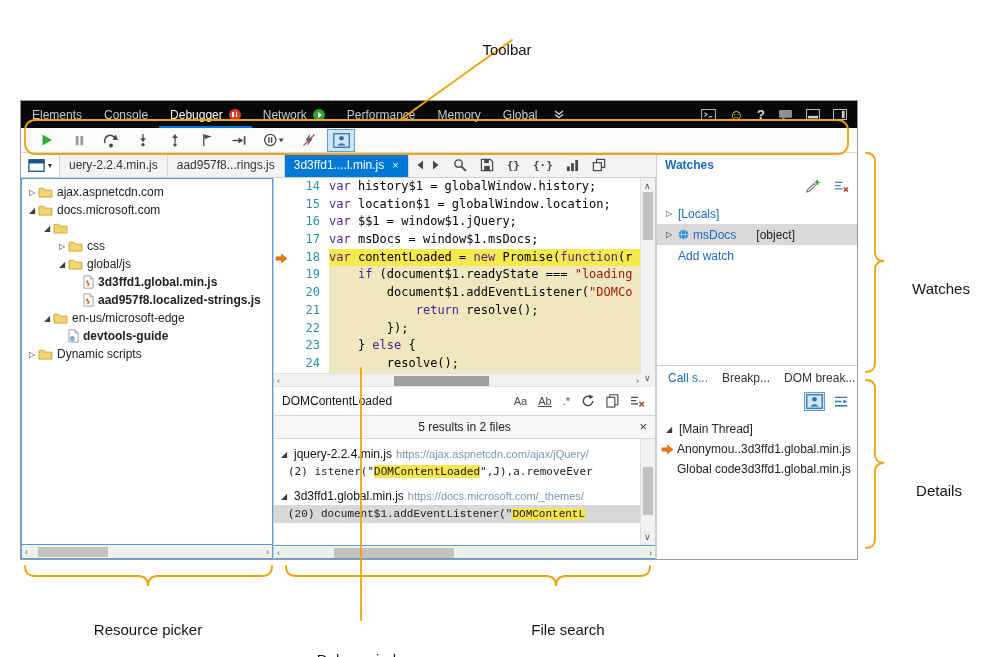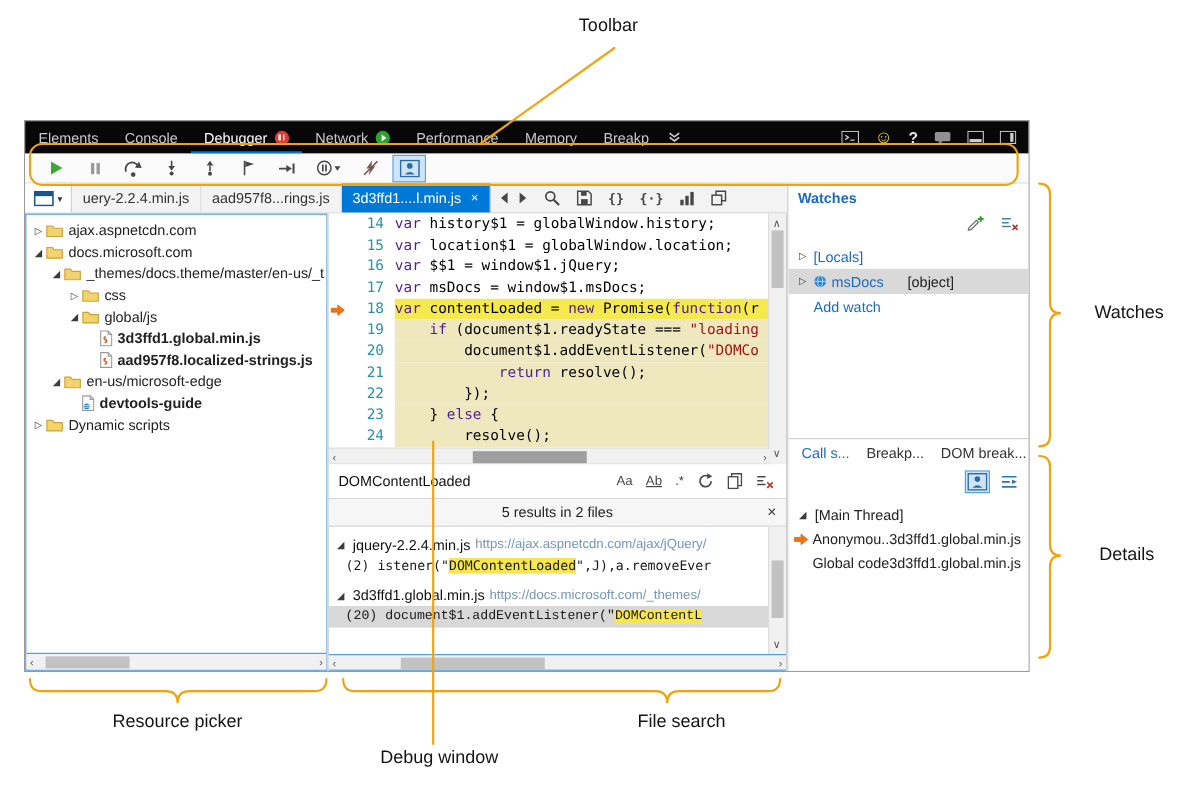--- a/index.html
+++ b/index.html
@@ -1,20 +1,20 @@
 <!DOCTYPE html>
 <html><head>
 <meta charset="utf-8">
 <style>
   html,body{margin:0;padding:0;width:990px;height:657px;overflow:hidden;background:#fff;}
   .frame{position:relative;width:990px;height:657px;background:#fff;overflow:hidden;
          font-family:"Liberation Sans",sans-serif;}
   
   .overlay{position:absolute;left:0;top:0;z-index:55;pointer-events:none;}
-  .ann{position:absolute;font-size:15px;color:#141414;z-index:60;text-align:center;}
+  .ann{position:absolute;font-size:15px;color:#141414;z-index:60;text-align:center;margin-top:28px;}
   
   .window{position:absolute;left:20px;top:100px;width:836px;height:458px;background:#fff;
           border:1px solid #9a9a9a;z-index:10;font-size:12px;color:#222;}
   
   .topbar{position:absolute;left:0;top:0;width:100%;height:27px;background:#070707;
           display:flex;align-items:stretch;}
   .tb-tabs{display:flex;align-items:stretch;}
   .tb-tab{display:flex;align-items:center;gap:6px;padding:0 11px;font-size:12px;color:#c9c9c9;white-space:nowrap;}
   .tb-tab.active{color:#fff;box-shadow:inset 0 -2px 0 #0078d7;justify-content:space-between;}
   .badge{width:12px;height:12px;border-radius:50%;display:inline-flex;align-items:center;justify-content:center;}
@@ -156,21 +156,21 @@
               <i></i>
             </span>
           </div>
           <div class="tb-tab">
             <span>Performance</span>
           </div>
           <div class="tb-tab">
             <span>Memory</span>
           </div>
           <div class="tb-tab">
-            <span>Breakp</span>
+            <span>Global</span>
           </div>
         </div>
       <span class="tb-chevron icon">
           <svg viewBox="0 0 10 9" width="10" height="9">
             <path d="M1 1 L5 4 L9 1" fill="none" stroke="#cfcfcf" stroke-width="1.4"></path>
             <path d="M1 4.5 L5 7.5 L9 4.5" fill="none" stroke="#cfcfcf" stroke-width="1.4"></path>
           </svg>
         </span>
       <div class="tb-right">
           <span class="icon">
@@ -366,21 +366,20 @@
             </span>
             <span class="tlabel">docs.microsoft.com</span>
           </div>
           <div class="tr" style="padding-left: 19px;">
             <span class="tw">◢</span>
             <span class="ticon">
               <svg viewBox="0 0 16 13" width="15" height="12">
                 <path d="M1 12 L1 2.5 L6 2.5 L7.6 4.5 L15 4.5 L15 12 Z" fill="#f5d36c" stroke="#c9a23e" stroke-width="1"></path>
               </svg>
             </span>
-            <span class="tlabel">_themes/docs.theme/master/en-us/_t</span>
           </div>
           <div class="tr" style="padding-left: 34px;">
             <span class="tw">▷</span>
             <span class="ticon">
               <svg viewBox="0 0 16 13" width="15" height="12">
                 <path d="M1 12 L1 2.5 L6 2.5 L7.6 4.5 L15 4.5 L15 12 Z" fill="#f5d36c" stroke="#c9a23e" stroke-width="1"></path>
               </svg>
             </span>
             <span class="tlabel">css</span>
           </div>

